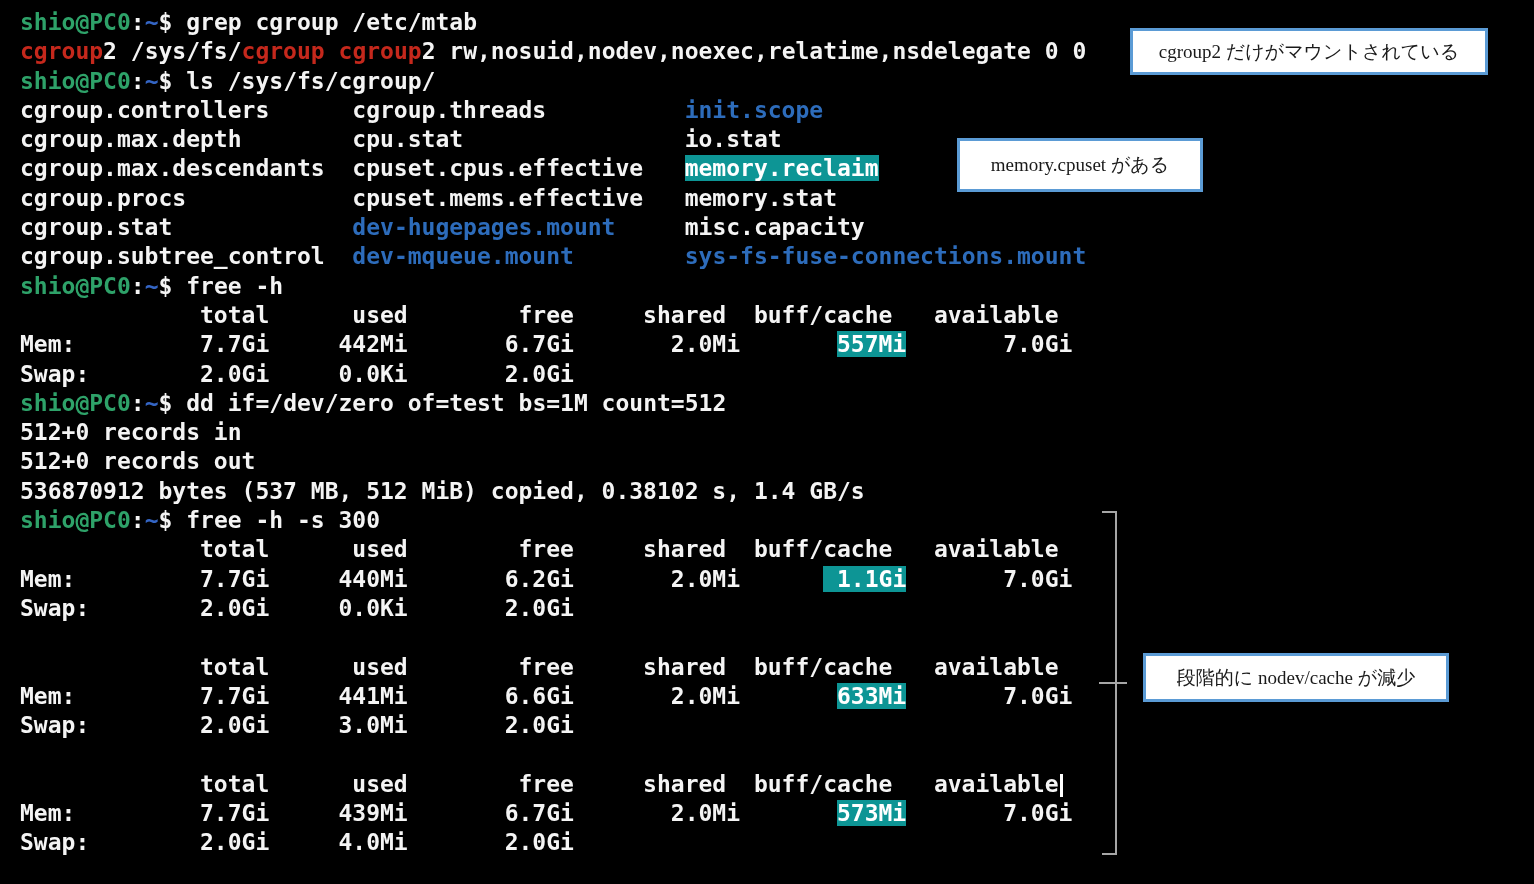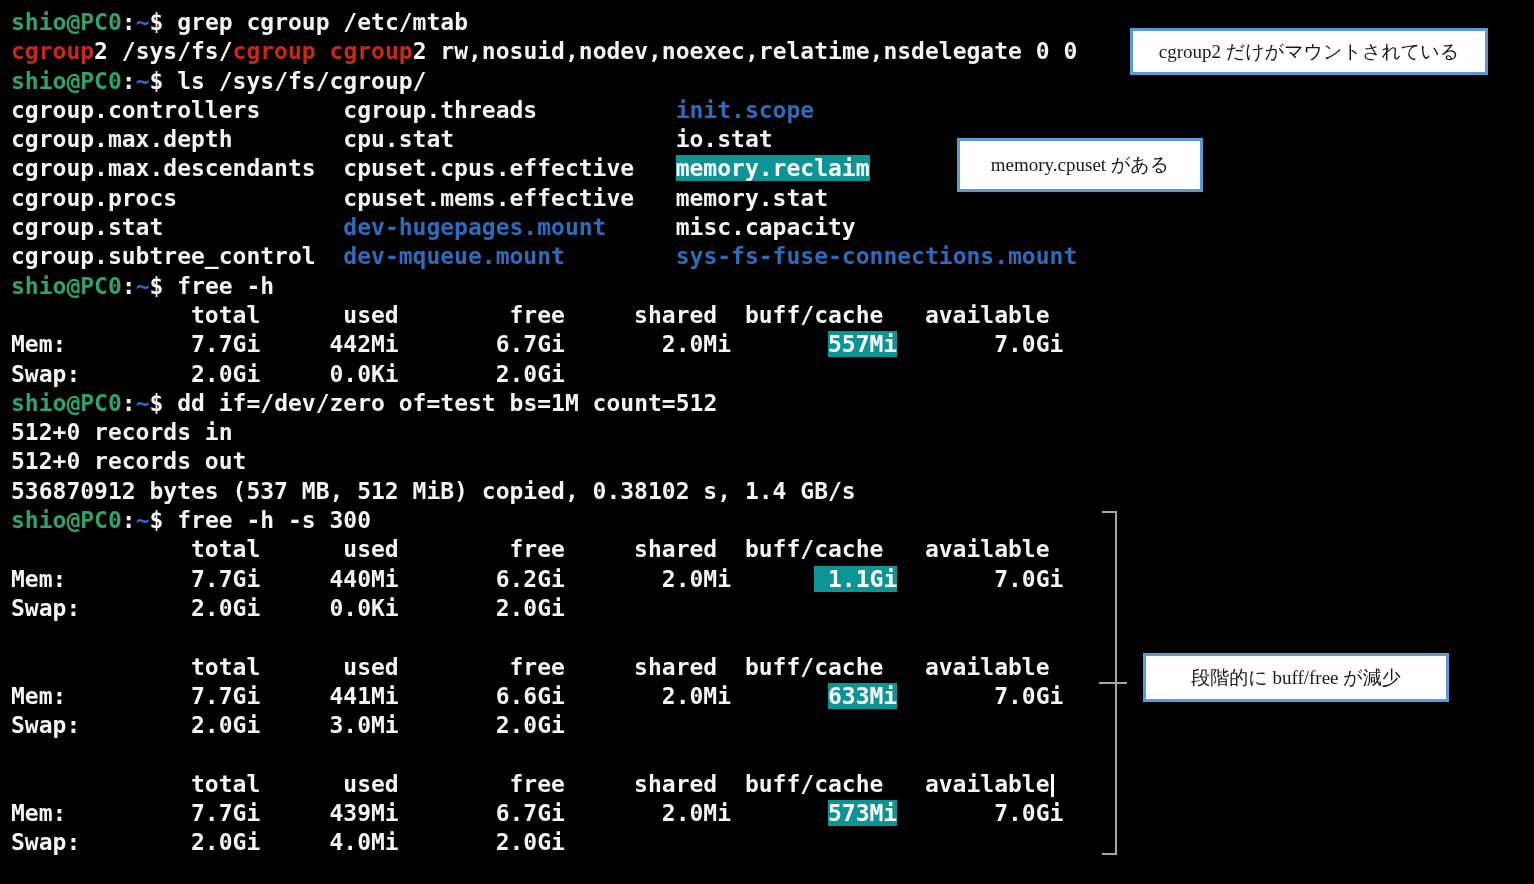--- a/index.html
+++ b/index.html
@@ -5,21 +5,21 @@
   html,body{margin:0;padding:0;}
   body{
     width:1534px;height:884px;
     background:#000;
     position:relative;
     overflow:hidden;
     font-family:"DejaVu Sans Mono","Liberation Mono",monospace;
   }
   #terminal{
     position:absolute;
-    left:11px;top:8px;
+    left:20px;top:8px;
     font-family:"DejaVu Sans Mono","Liberation Mono",monospace;
     font-size:23px;
     font-weight:bold;
     line-height:29.3px;
     white-space:pre;
     color:#f4f4f4;
   }
   .tline{height:29.3px;white-space:pre;}
   .cursor{
     display:inline-block;
@@ -57,19 +57,19 @@
 
 <div class="note" id="note-cgroup2" style="border-color: rgb(91, 155, 213);">
   <span>cgroup2 だけがマウントされている</span>
 </div>
 
 <div class="note" id="note-reclaim" style="border-color: rgb(91, 155, 213);">
   <span>memory.cpuset がある</span>
 </div>
 
 <div class="note" id="note-buffcache" style="border-color: rgb(91, 155, 213);">
-  <span>段階的に buff/free が減少</span>
+  <span>段階的に nodev/cache が減少</span>
 </div>
 
 <div class="bracket-part" id="bracket-vert" style="background: rgb(166, 166, 166);"></div>
 <div class="bracket-part" id="bracket-top" style="background: rgb(166, 166, 166);"></div>
 <div class="bracket-part" id="bracket-bottom" style="background: rgb(166, 166, 166);"></div>
 <div class="bracket-part" id="bracket-mid" style="background: rgb(166, 166, 166);"></div>
 
 </body></html>

